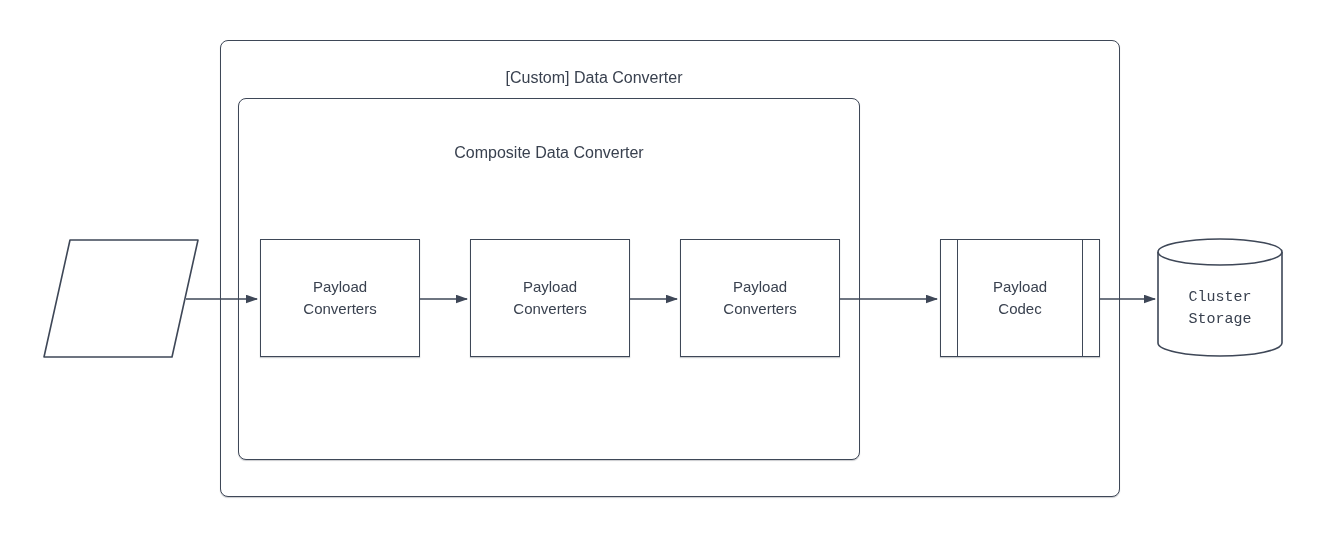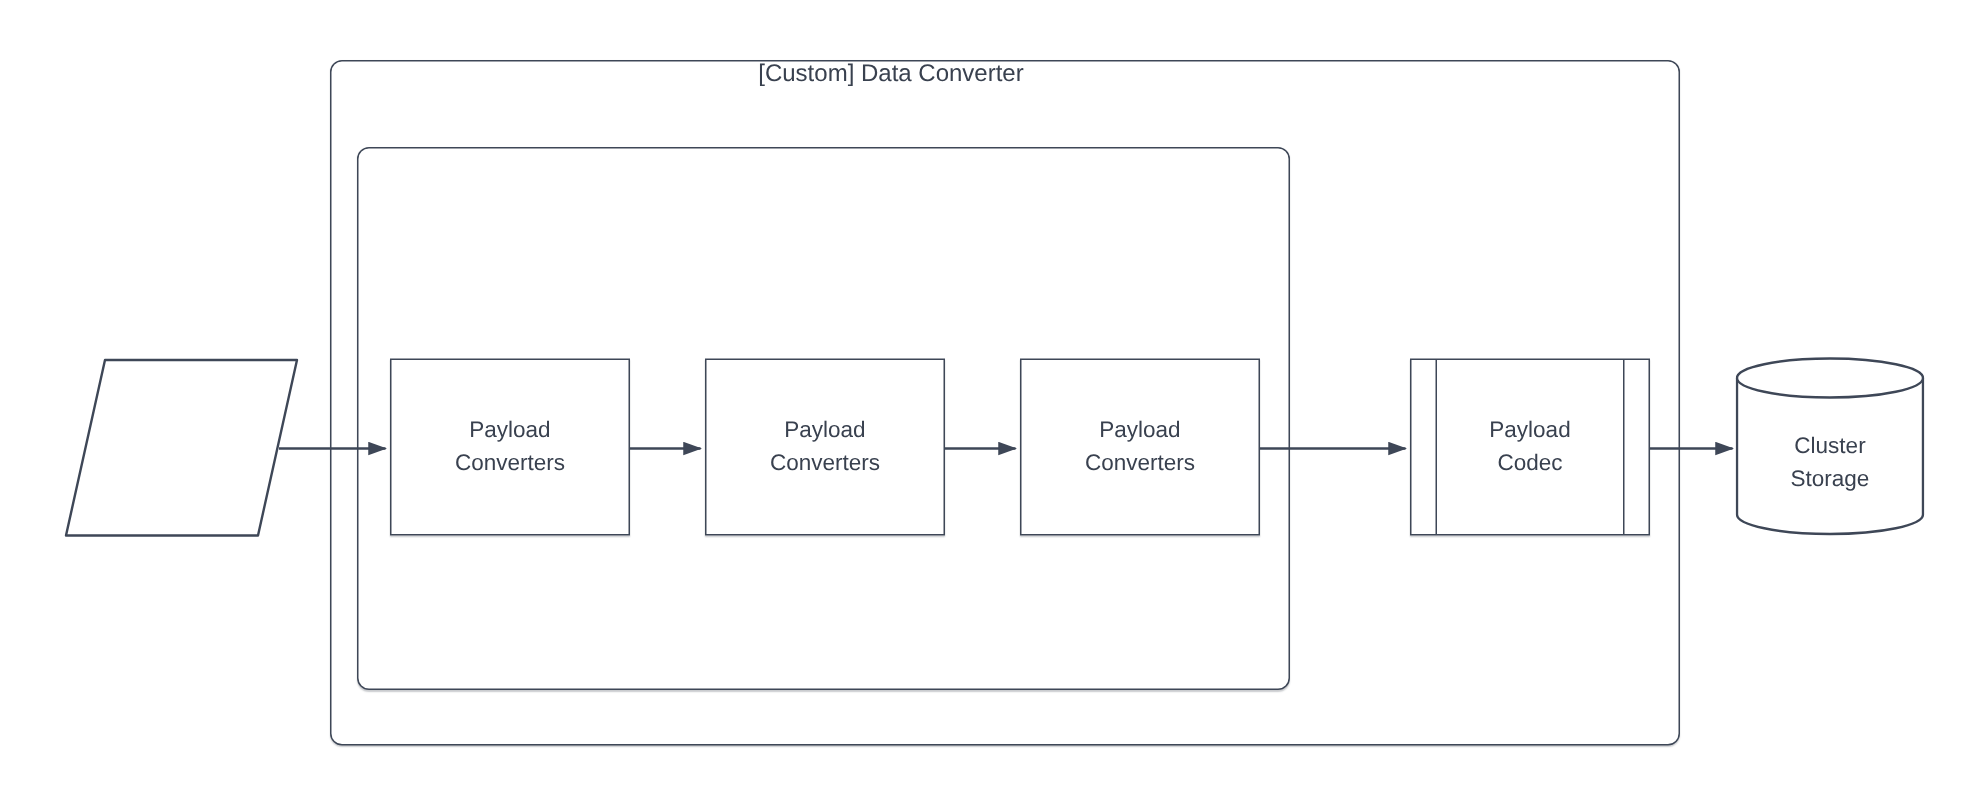--- a/index.html
+++ b/index.html
@@ -62,23 +62,24 @@
     position:absolute;
     display:flex;align-items:center;justify-content:center;
   }
 </style>
 </head>
 <body>
 
 <div class="canvas">
 
   <div class="group-box" style="left:220px;top:40px;width:900px;height:457px;"></div>
-  <div class="group-title" style="left:220px;top:40px;width:748px;">[Custom] Data Converter</div>
+  <div class="group-title" style="left:220px;top:68px;width:748px;">[Custom] Data Converter</div>
 
   <div class="group-box" style="left:238px;top:98px;width:622px;height:362px;"></div>
+  <div class="group-title" style="left:238px;top:143px;width:622px;">Composite Data Converter</div>
 
   <svg class="shape-layer" style="left:40px;top:236px;" width="164" height="126" viewBox="0 0 164 126">
     <polygon class="shape" points="30,4 158,4 132,121 4,121" stroke-linejoin="round"></polygon>
   </svg>
 
   <div class="node-box" style="left:260px;top:239px;">
     <span class="node-label">Payload
 Converters</span>
   </div>
   <div class="node-box" style="left:470px;top:239px;">
@@ -93,21 +94,21 @@
   <div class="node-box" style="left:940px;top:239px;">
     <div class="codec-inner"></div>
     <span class="node-label">Payload
 Codec</span>
   </div>
 
   <svg class="shape-layer" style="left:1157px;top:238px;" width="126" height="122" viewBox="0 0 126 122">
     <path class="shape" d="M1 14 L1 105 A62 13 0 0 0 125 105 L125 14"></path>
     <ellipse class="shape" cx="63" cy="14" rx="62" ry="13"></ellipse>
   </svg>
-  <div class="float-label" style="left:1157px;top:263px;width:126px;height:92px;">
+  <div class="float-label" style="left:1157px;top:263px;width:126px;height:92px;font-family:Liberation Mono, monospace;">
     <span class="node-label">Cluster
 Storage</span>
   </div>
 
   <svg class="shape-layer" width="1320" height="540" viewBox="0 0 1320 540" style="pointer-events:none;">
     <defs>
       <marker id="arrow" markerWidth="13" markerHeight="10" refX="11.5" refY="4.5" orient="auto" markerUnits="userSpaceOnUse">
         <path class="arrowhead-fill" d="M0,0 L12.5,4.5 L0,9 Z"></path>
       </marker>
     </defs>

